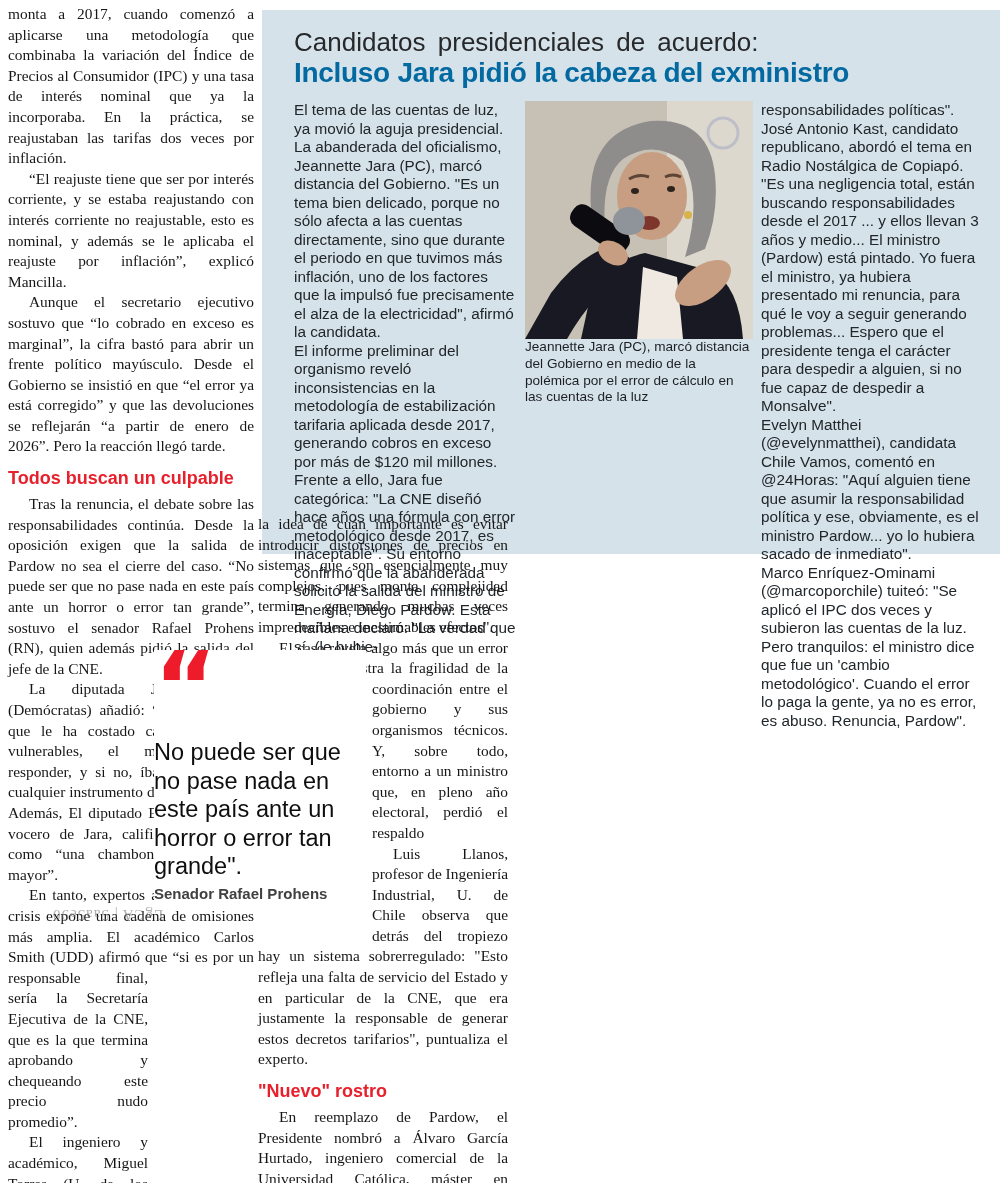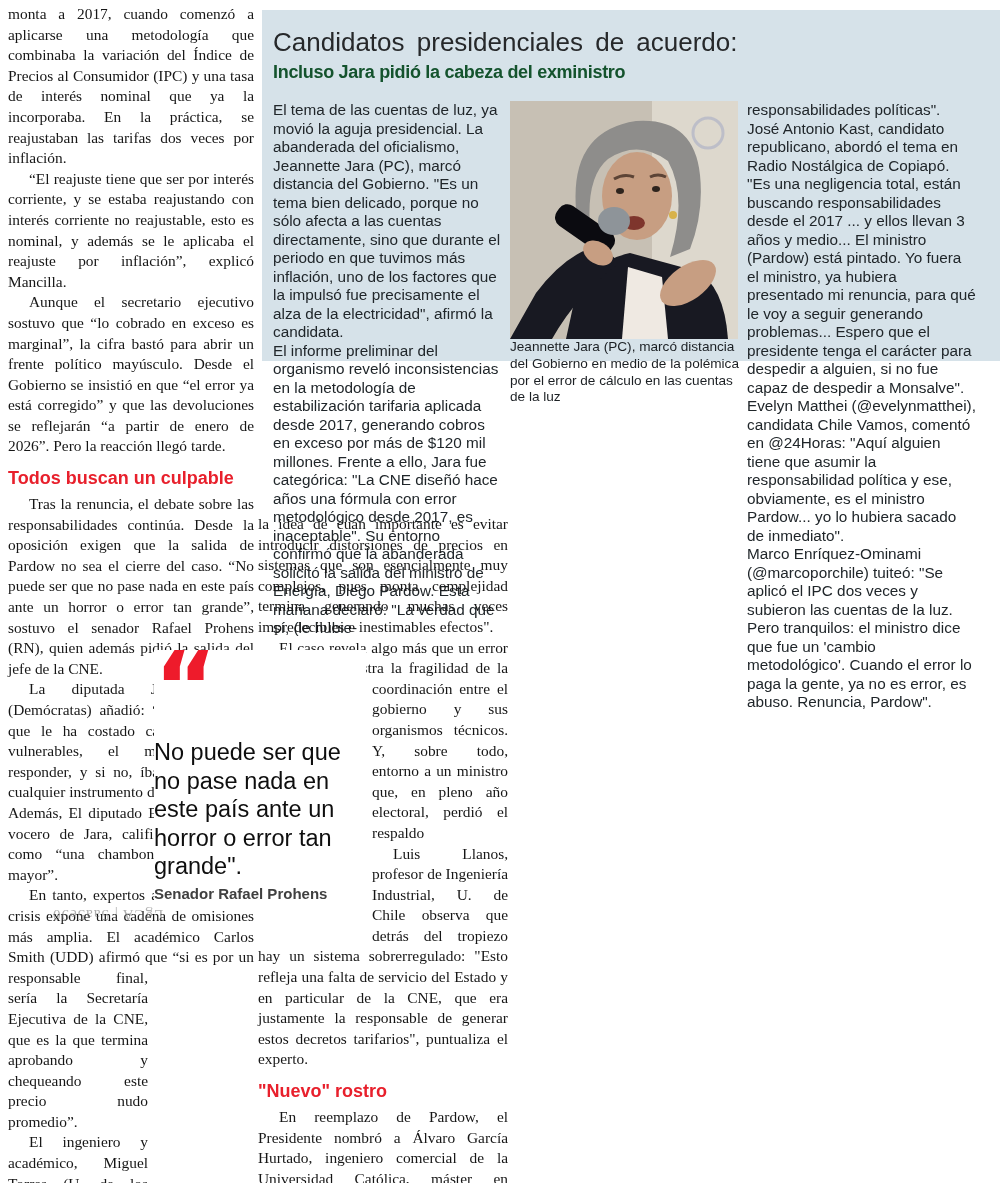--- a/index.html
+++ b/index.html
@@ -14,25 +14,25 @@
   .serifcol p{margin:0;}
   .ind{text-indent:21px;}
   .subhead{font-family:"Liberation Sans",sans-serif;font-weight:700;font-size:18px;
            line-height:22px;margin:10px 0 5px;text-align:left;text-indent:0;}
 
   
   .fr-spacer{float:right;width:100px;height:242px;margin-left:6px;}
   .fl-spacer{float:left;width:106px;height:254px;margin-right:8px;}
 
   
-  #bluebox{position:absolute;left:262px;top:10px;width:738px;height:351px;
-           box-sizing:border-box;padding:17px 16px 0 11px;
+  #bluebox{position:absolute;left:262px;top:10px;width:738px;height:544px;
+           box-sizing:border-box;padding:17px 16px 0 32px;
            font-family:"Liberation Sans",sans-serif;}
   .kicker{font-size:26px;line-height:30px;font-weight:400;color:#26282a;word-spacing:5px;margin:0;}
-  .boxtitle{font-size:18px;line-height:31px;font-weight:700;color:#14532d;
+  .boxtitle{font-size:28px;line-height:31px;font-weight:700;color:#0369a1;
             letter-spacing:-0.3px;margin:0;}
   .boxcols{display:flex;gap:8px;margin-top:13px;}
   .bcol{width:229px;font-size:15.3px;line-height:18.5px;color:#20262a;}
   .bcol p{margin:0;}
   .photo{width:228px;height:238px;display:block;}
   .caption{font-size:13.6px;line-height:16.8px;color:#1c2024;margin-top:6px;}
   .bcont{margin-top:15px;}
 
   
   #pullquote{position:absolute;left:154px;top:650px;width:212px;background:#fff;z-index:3;}

